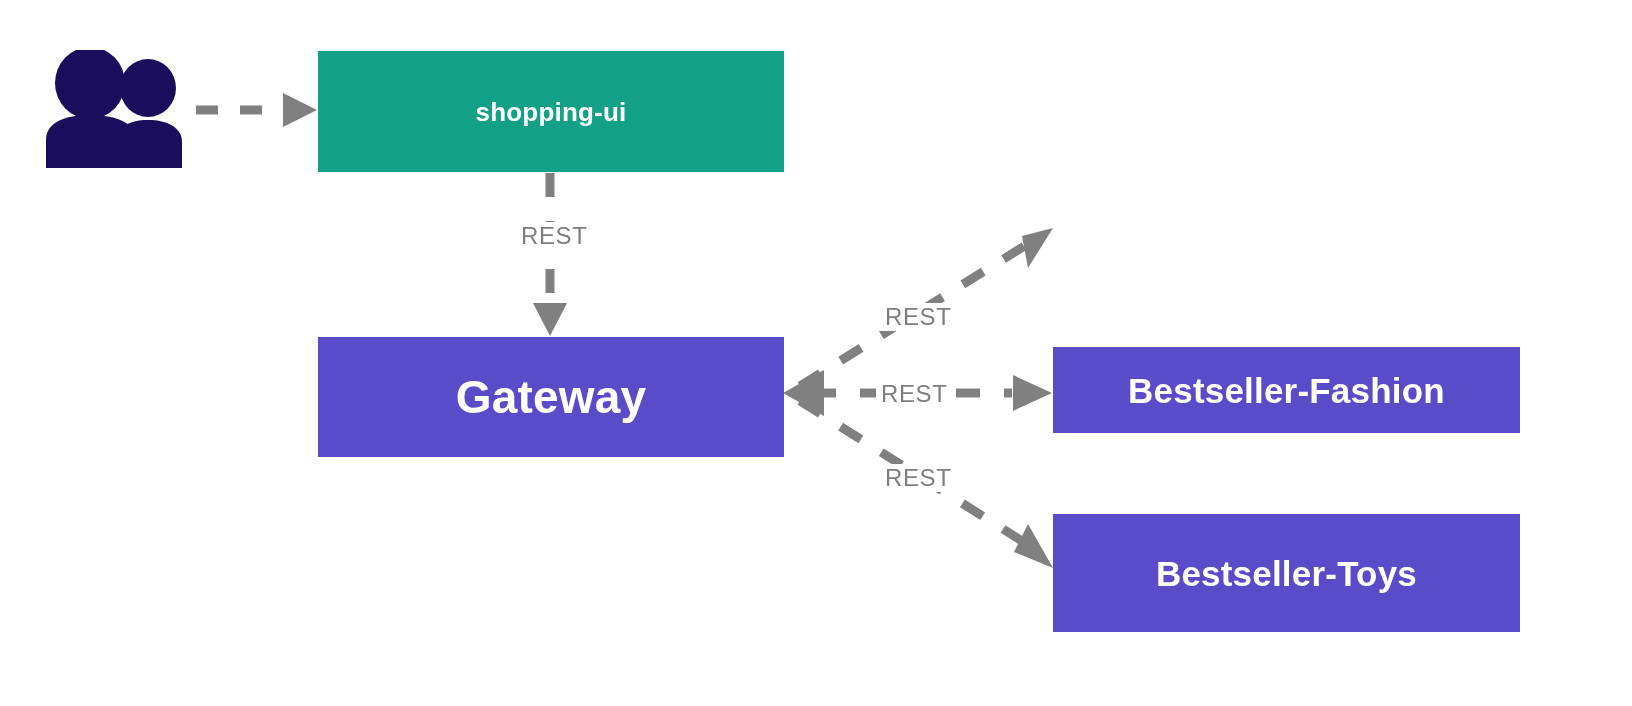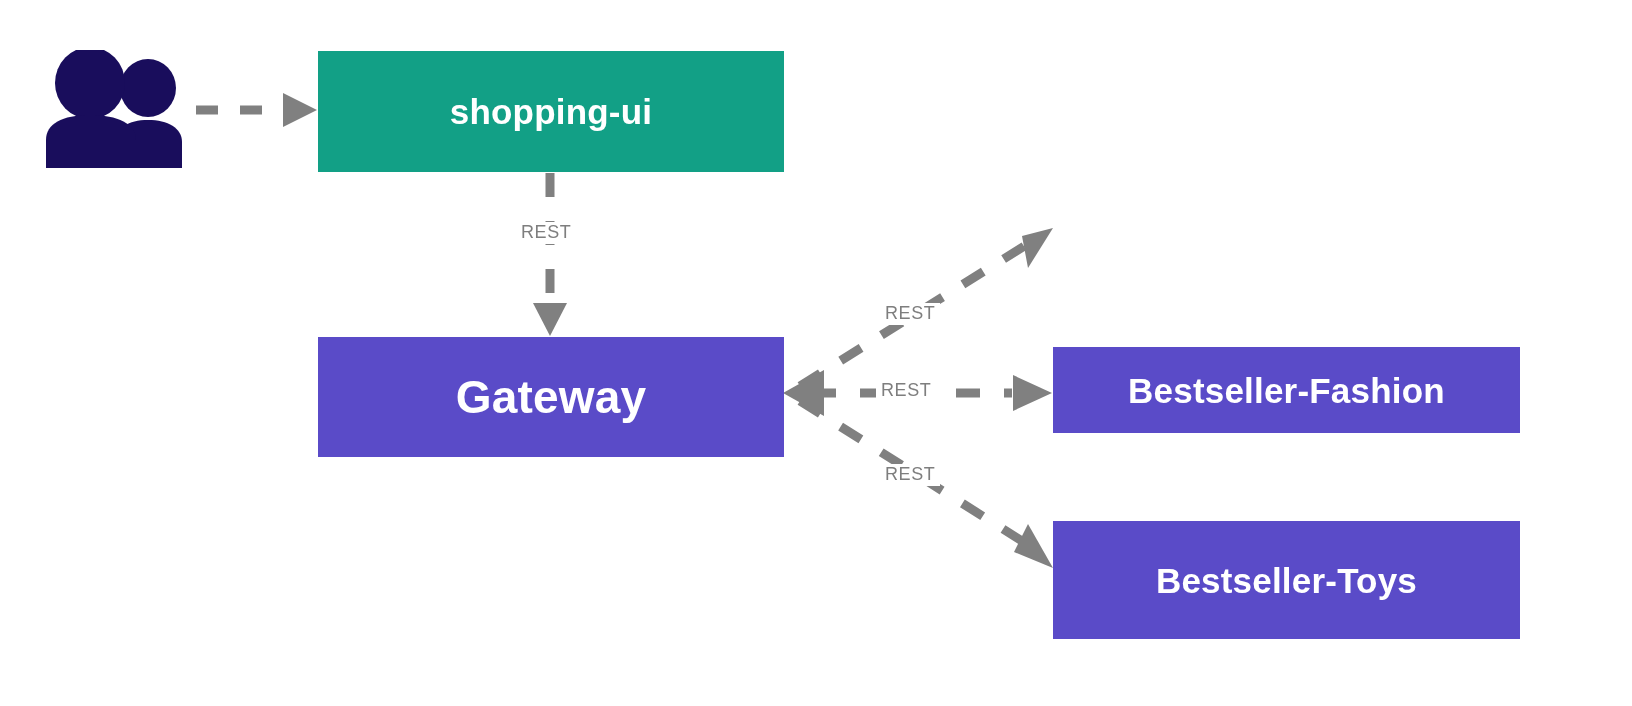--- a/index.html
+++ b/index.html
@@ -35,21 +35,21 @@
     display: block;
     text-align: center;
     white-space: nowrap;
   }
   #node-shopping-ui {
     left: 318px;
     top: 51px;
     width: 466px;
     height: 121px;
     background: #12a086;
-    font-size: 35px;
+    font-size: 26px;
   }
   #node-gateway {
     left: 318px;
     top: 337px;
     width: 466px;
     height: 120px;
     background: #5a4bc8;
     font-size: 46px;
   }
   #node-hot-deals {
@@ -68,41 +68,40 @@
     background: #5a4bc8;
     font-size: 35px;
   }
   #node-bestseller-toys {
     left: 1053px;
     top: 514px;
     width: 467px;
     height: 118px;
     background: #5a4bc8;
     font-size: 35px;
-    margin-top: 7px;
   }
   #users-actor {
     position: absolute;
     left: 38px;
     top: 50px;
     width: 164px;
     height: 120px;
   }
   .edge-layer {
     position: absolute;
     left: 0;
     top: 0;
     width: 1632px;
     height: 706px;
     pointer-events: none;
   }
   .edge-label {
     position: absolute;
     color: #7e7e7e;
-    font-size: 18px;
+    font-size: 24px;
     font-weight: normal;
     letter-spacing: 0.6px;
     background: #ffffff;
     padding: 1px 5px;
     white-space: nowrap;
     line-height: 1.1;
     user-select: none;
   }
   #label-rest-ui-gateway {
     left: 516px;

